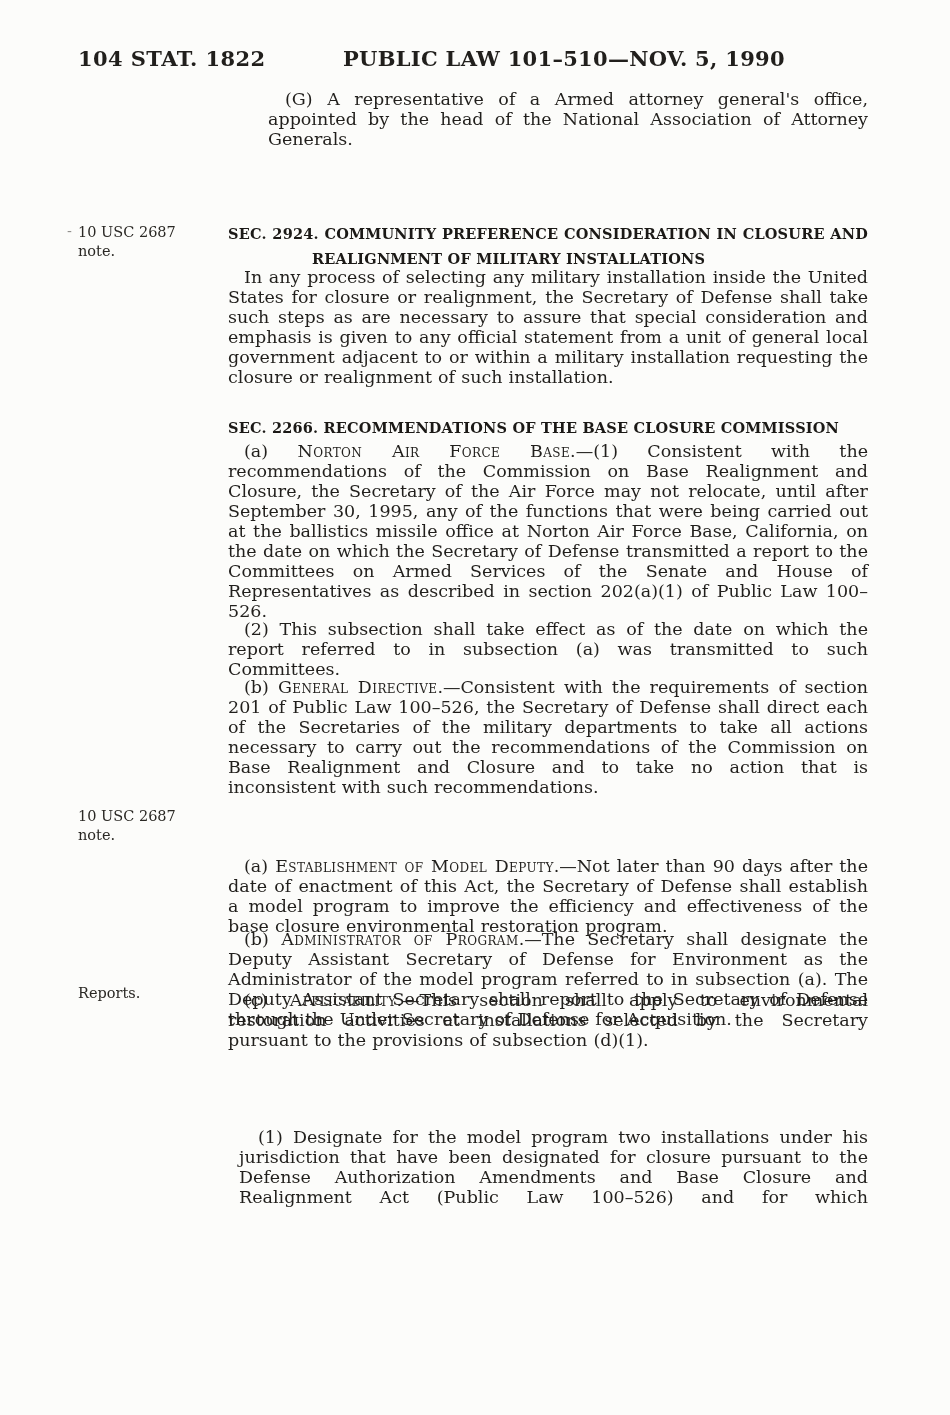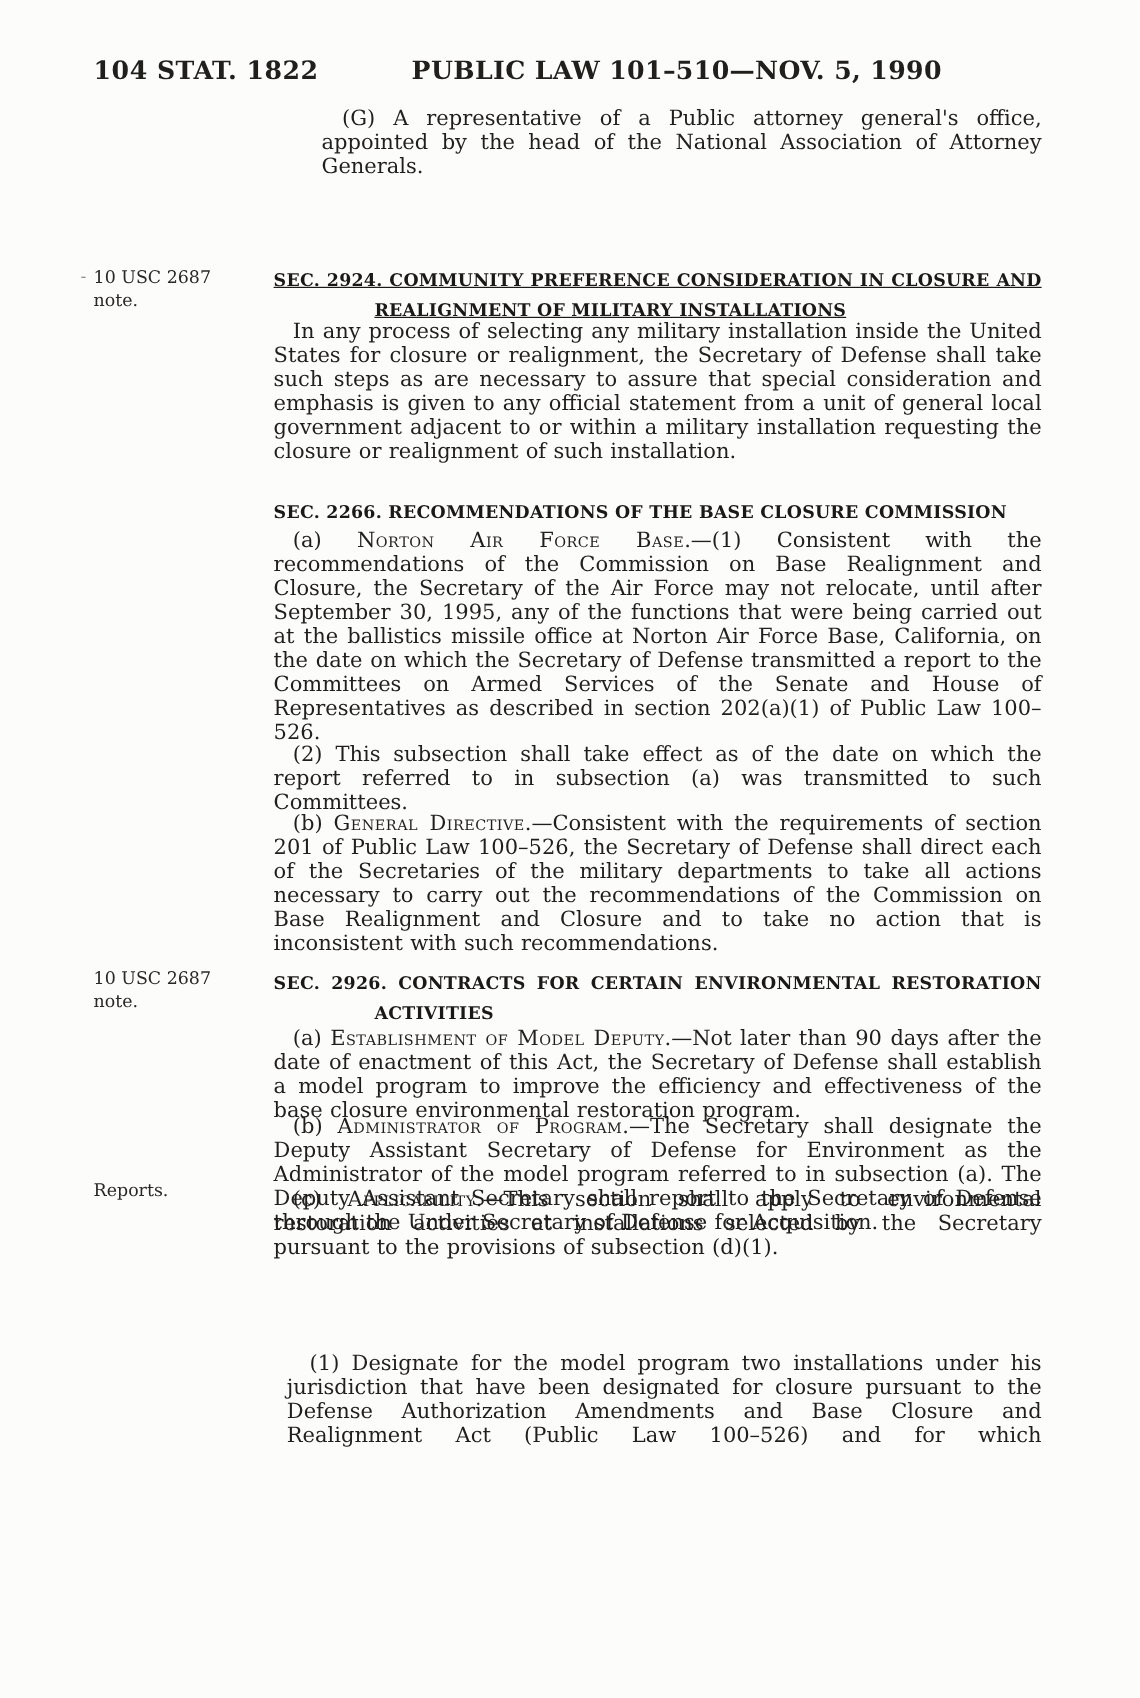--- a/index.html
+++ b/index.html
@@ -54,34 +54,30 @@
   <header>
     <div class="stat-label">104 STAT. 1822</div>
     <div class="law-title">PUBLIC LAW 101–510—NOV. 5, 1990</div>
   </header>
   <aside>
       <div class="margin-note" style="top: 223px;"><span class="note-dash">-</span><span>10 USC 2687 note.</span></div>
       <div class="margin-note" style="top: 807px;"><span>10 USC 2687 note.</span></div>
       <div class="margin-note" style="top: 984px;"><span>Reports.</span></div>
     </aside>
   <main>
-      <p class="para p-l2" style="top: 89px;"><span>(G) A representative of a Public attorney general's office, appointed by the head of the National Association of Attorney Generals.</span></p>
-      <div class="sec-heading" style="top: 221px; text-decoration: underline;">
+      <p class="para p-l2" style="top: 89px;"><span>(G) A representative of a Armed attorney general's office, appointed by the head of the National Association of Attorney Generals.</span></p>
+      <div class="sec-heading" style="top: 221px;">
         <div class="h-line h-just">SEC. 2924. COMMUNITY PREFERENCE CONSIDERATION IN CLOSURE AND</div>
         <div class="h-line h-cont">REALIGNMENT OF MILITARY INSTALLATIONS</div>
       </div>
       <p class="para p-l0" style="top: 267px;"><span>In any process of selecting any military installation inside the United States for closure or realignment, the Secretary of Defense shall take such steps as are necessary to assure that special consideration and emphasis is given to any official statement from a unit of general local government adjacent to or within a military installation requesting the closure or realignment of such installation.</span></p>
       <div class="sec-heading" style="top: 415px;">
         <div class="h-line">SEC. 2266. RECOMMENDATIONS OF THE BASE CLOSURE COMMISSION</div>
       </div>
       <p class="para p-l0" style="top: 441px;"><span>(a) </span><span class="sc">Norton Air Force Base</span><span>.—(1) Consistent with the recommendations of the Commission on Base Realignment and Closure, the Secretary of the Air Force may not relocate, until after September 30, 1995, any of the functions that were being carried out at the ballistics missile office at Norton Air Force Base, California, on the date on which the Secretary of Defense transmitted a report to the Committees on Armed Services of the Senate and House of Representatives as described in section 202(a)(1) of Public Law 100–526.</span></p>
       <p class="para p-l0" style="top: 619px;"><span>(2) This subsection shall take effect as of the date on which the report referred to in subsection (a) was transmitted to such Committees.</span></p>
       <p class="para p-l0" style="top: 677px;"><span>(b) </span><span class="sc">General Directive</span><span>.—Consistent with the requirements of section 201 of Public Law 100–526, the Secretary of Defense shall direct each of the Secretaries of the military departments to take all actions necessary to carry out the recommendations of the Commission on Base Realignment and Closure and to take no action that is inconsistent with such recommendations.</span></p>
-      <div class="sec-heading" style="top: 807px;">
-        <div class="h-line h-just">SEC. 2926. CONTRACTS FOR CERTAIN ENVIRONMENTAL RESTORATION</div>
-        <div class="h-line h-cont">ACTIVITIES</div>
-      </div>
       <p class="para p-l0" style="top: 856px;"><span>(a) </span><span class="sc">Establishment of Model Deputy</span><span>.—Not later than 90 days after the date of enactment of this Act, the Secretary of Defense shall establish a model program to improve the efficiency and effectiveness of the base closure environmental restoration program.</span></p>
       <p class="para p-l0" style="top: 929px;"><span>(b) </span><span class="sc">Administrator of Program</span><span>.—The Secretary shall designate the Deputy Assistant Secretary of Defense for Environment as the Administrator of the model program referred to in subsection (a). The Deputy Assistant Secretary shall report to the Secretary of Defense through the Under Secretary of Defense for Acquisition.</span></p>
       <p class="para p-l0" style="top: 990px;"><span>(c) </span><span class="sc">Applicability</span><span>.—This section shall apply to environmental restoration activities at installations selected by the Secretary pursuant to the provisions of subsection (d)(1).</span></p>
       <p class="para p-l1 jlast" style="top: 1127px;"><span>(1) Designate for the model program two installations under his jurisdiction that have been designated for closure pursuant to the Defense Authorization Amendments and Base Closure and Realignment Act (Public Law 100–526) and for which</span></p>
     </main>
 </div>
 
 </body></html>

